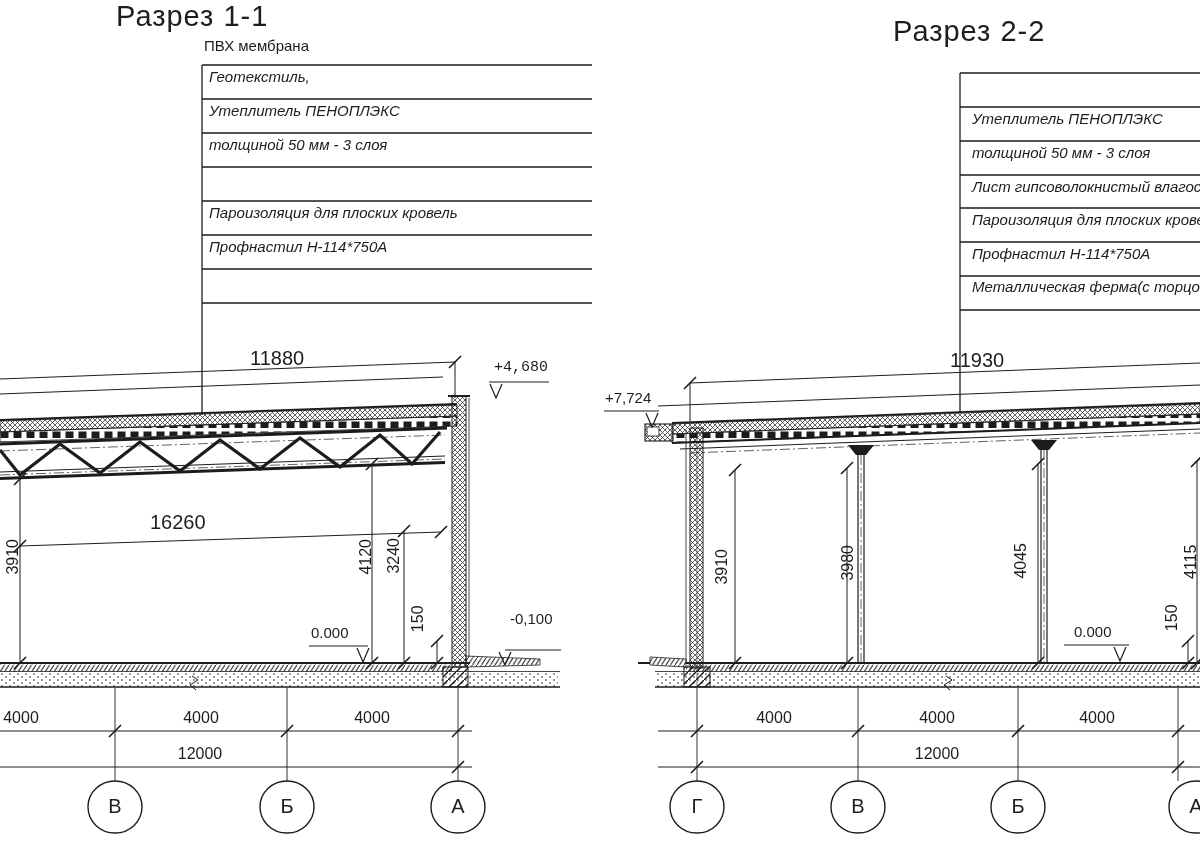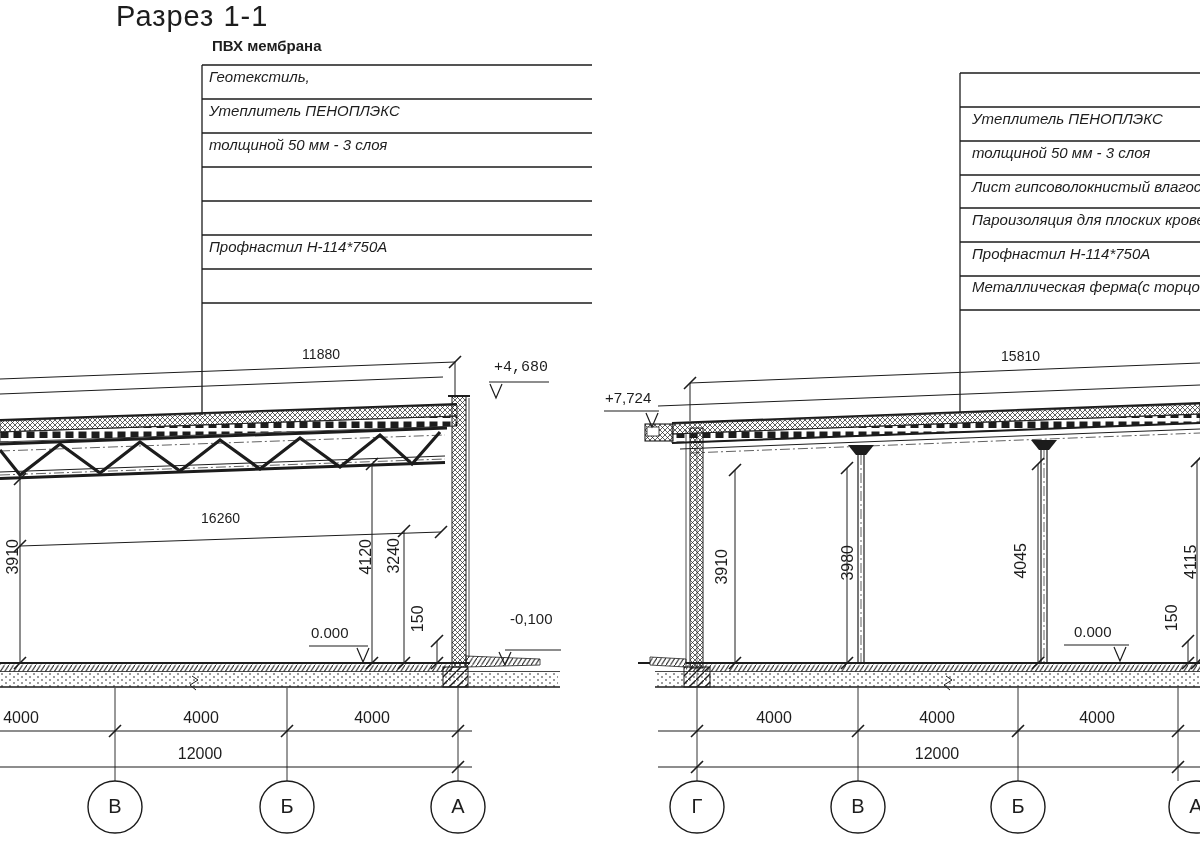--- a/index.html
+++ b/index.html
@@ -3,21 +3,21 @@
 <meta charset="utf-8">
 <style>
   html,body{margin:0;padding:0;background:#fff;}
   .stage{position:relative;width:1200px;height:844px;background:#fff;overflow:hidden;
          font-family:"Liberation Sans",sans-serif;color:#1d1d1d;}
   .stage svg{position:absolute;left:0;top:0;}
   .t{position:absolute;white-space:nowrap;line-height:1.1;}
   .title{font-size:29px;letter-spacing:1px;}
   .note{font-size:15px;}
   .crow{font-size:15px;height:30px;font-style:italic;}
-  .dim{font-size:14px;width:90px;text-align:right;}
+  .dim{font-size:20px;width:90px;text-align:left;}
   .dims{font-size:16px;width:90px;text-align:center;}
   .lvl{font-size:15px;}
   .rot{font-size:16px;width:70px;text-align:center;transform:rotate(-90deg);transform-origin:center center;}
   .gl{font-size:20px;width:44px;text-align:center;}
 </style>
 </head>
 <body>
 
 <div class="stage">
 
@@ -219,25 +219,26 @@
         </g>
         <ellipse cx="697" cy="807" rx="27" ry="26" stroke-width="1.4" fill="#fff"></ellipse>
         <ellipse cx="858" cy="807" rx="27" ry="26" stroke-width="1.4" fill="#fff"></ellipse>
         <ellipse cx="1018" cy="807" rx="27" ry="26" stroke-width="1.4" fill="#fff"></ellipse>
         <ellipse cx="1196" cy="807" rx="27" ry="26" stroke-width="1.4" fill="#fff"></ellipse>
       </g>
     </g>
   </svg>
 
   <div class="t title" style="left:116px;top:1px;">Разрез 1-1</div>
-  <div class="t note" style="left:212px;top:38px;font-weight:bold;">ПВХ мембрана</div>
+  <div class="t note" style="left:204px;top:38px;">ПВХ мембрана</div>
 
   <div class="t crow" style="left:209px;top:69px;">Геотекстиль,</div>
   <div class="t crow" style="left:209px;top:103px;">Утеплитель ПЕНОПЛЭКС</div>
   <div class="t crow" style="left:209px;top:137px;">толщиной 50 мм - 3 слоя</div>
+  <div class="t crow" style="left:209px;top:205px;">Пароизоляция для плоских кровель</div>
   <div class="t crow" style="left:209px;top:239px;">Профнастил Н-114*750А</div>
 
   <div class="t dim" style="left:250px;top:347px;">11880</div>
   <div class="t lvl" style="left:494px;top:360px;font-family:Liberation Mono, monospace;">+4,680</div>
   <div class="t dim" style="left:150px;top:511px;">16260</div>
 
   <div class="t rot" style="left:-22px;top:548px;">3910</div>
   <div class="t rot" style="left:331px;top:548px;">4120</div>
   <div class="t rot" style="left:359px;top:547px;">3240</div>
   <div class="t rot" style="left:383px;top:610px;">150</div>
@@ -247,31 +248,32 @@
 
   <div class="t dims" style="left:-24px;top:709px;">4000</div>
   <div class="t dims" style="left:156px;top:709px;">4000</div>
   <div class="t dims" style="left:327px;top:709px;">4000</div>
   <div class="t dims" style="left:155px;top:745px;">12000</div>
 
   <div class="t gl" style="left:93px;top:795px;">В</div>
   <div class="t gl" style="left:265px;top:795px;">Б</div>
   <div class="t gl" style="left:436px;top:795px;">А</div>
 
+  <div class="t title" style="left:893px;top:16px;">Разрез 2-2</div>
 
   <div class="t crow" style="left:972px;top:77px;"></div>
   <div class="t crow" style="left:972px;top:111px;">Утеплитель ПЕНОПЛЭКС</div>
   <div class="t crow" style="left:972px;top:145px;">толщиной 50 мм - 3 слоя</div>
   <div class="t crow" style="left:972px;top:179px;">Лист гипсоволокнистый влагостой</div>
   <div class="t crow" style="left:972px;top:212px;">Пароизоляция для плоских кровел</div>
   <div class="t crow" style="left:972px;top:246px;">Профнастил Н-114*750А</div>
   <div class="t crow" style="left:972px;top:279px;">Металлическая ферма(с торцов м</div>
 
   <div class="t lvl" style="left:605px;top:390px;">+7,724</div>
-  <div class="t dim" style="left:950px;top:349px;">15810</div>
+  <div class="t dim" style="left:950px;top:349px;">11930</div>
 
   <div class="t rot" style="left:687px;top:558px;">3910</div>
   <div class="t rot" style="left:813px;top:554px;">3980</div>
   <div class="t rot" style="left:986px;top:552px;">4045</div>
   <div class="t rot" style="left:1156px;top:553px;">4115</div>
   <div class="t rot" style="left:1137px;top:609px;">150</div>
 
   <div class="t lvl" style="left:1074px;top:624px;">0.000</div>
 
   <div class="t dims" style="left:729px;top:709px;">4000</div>

